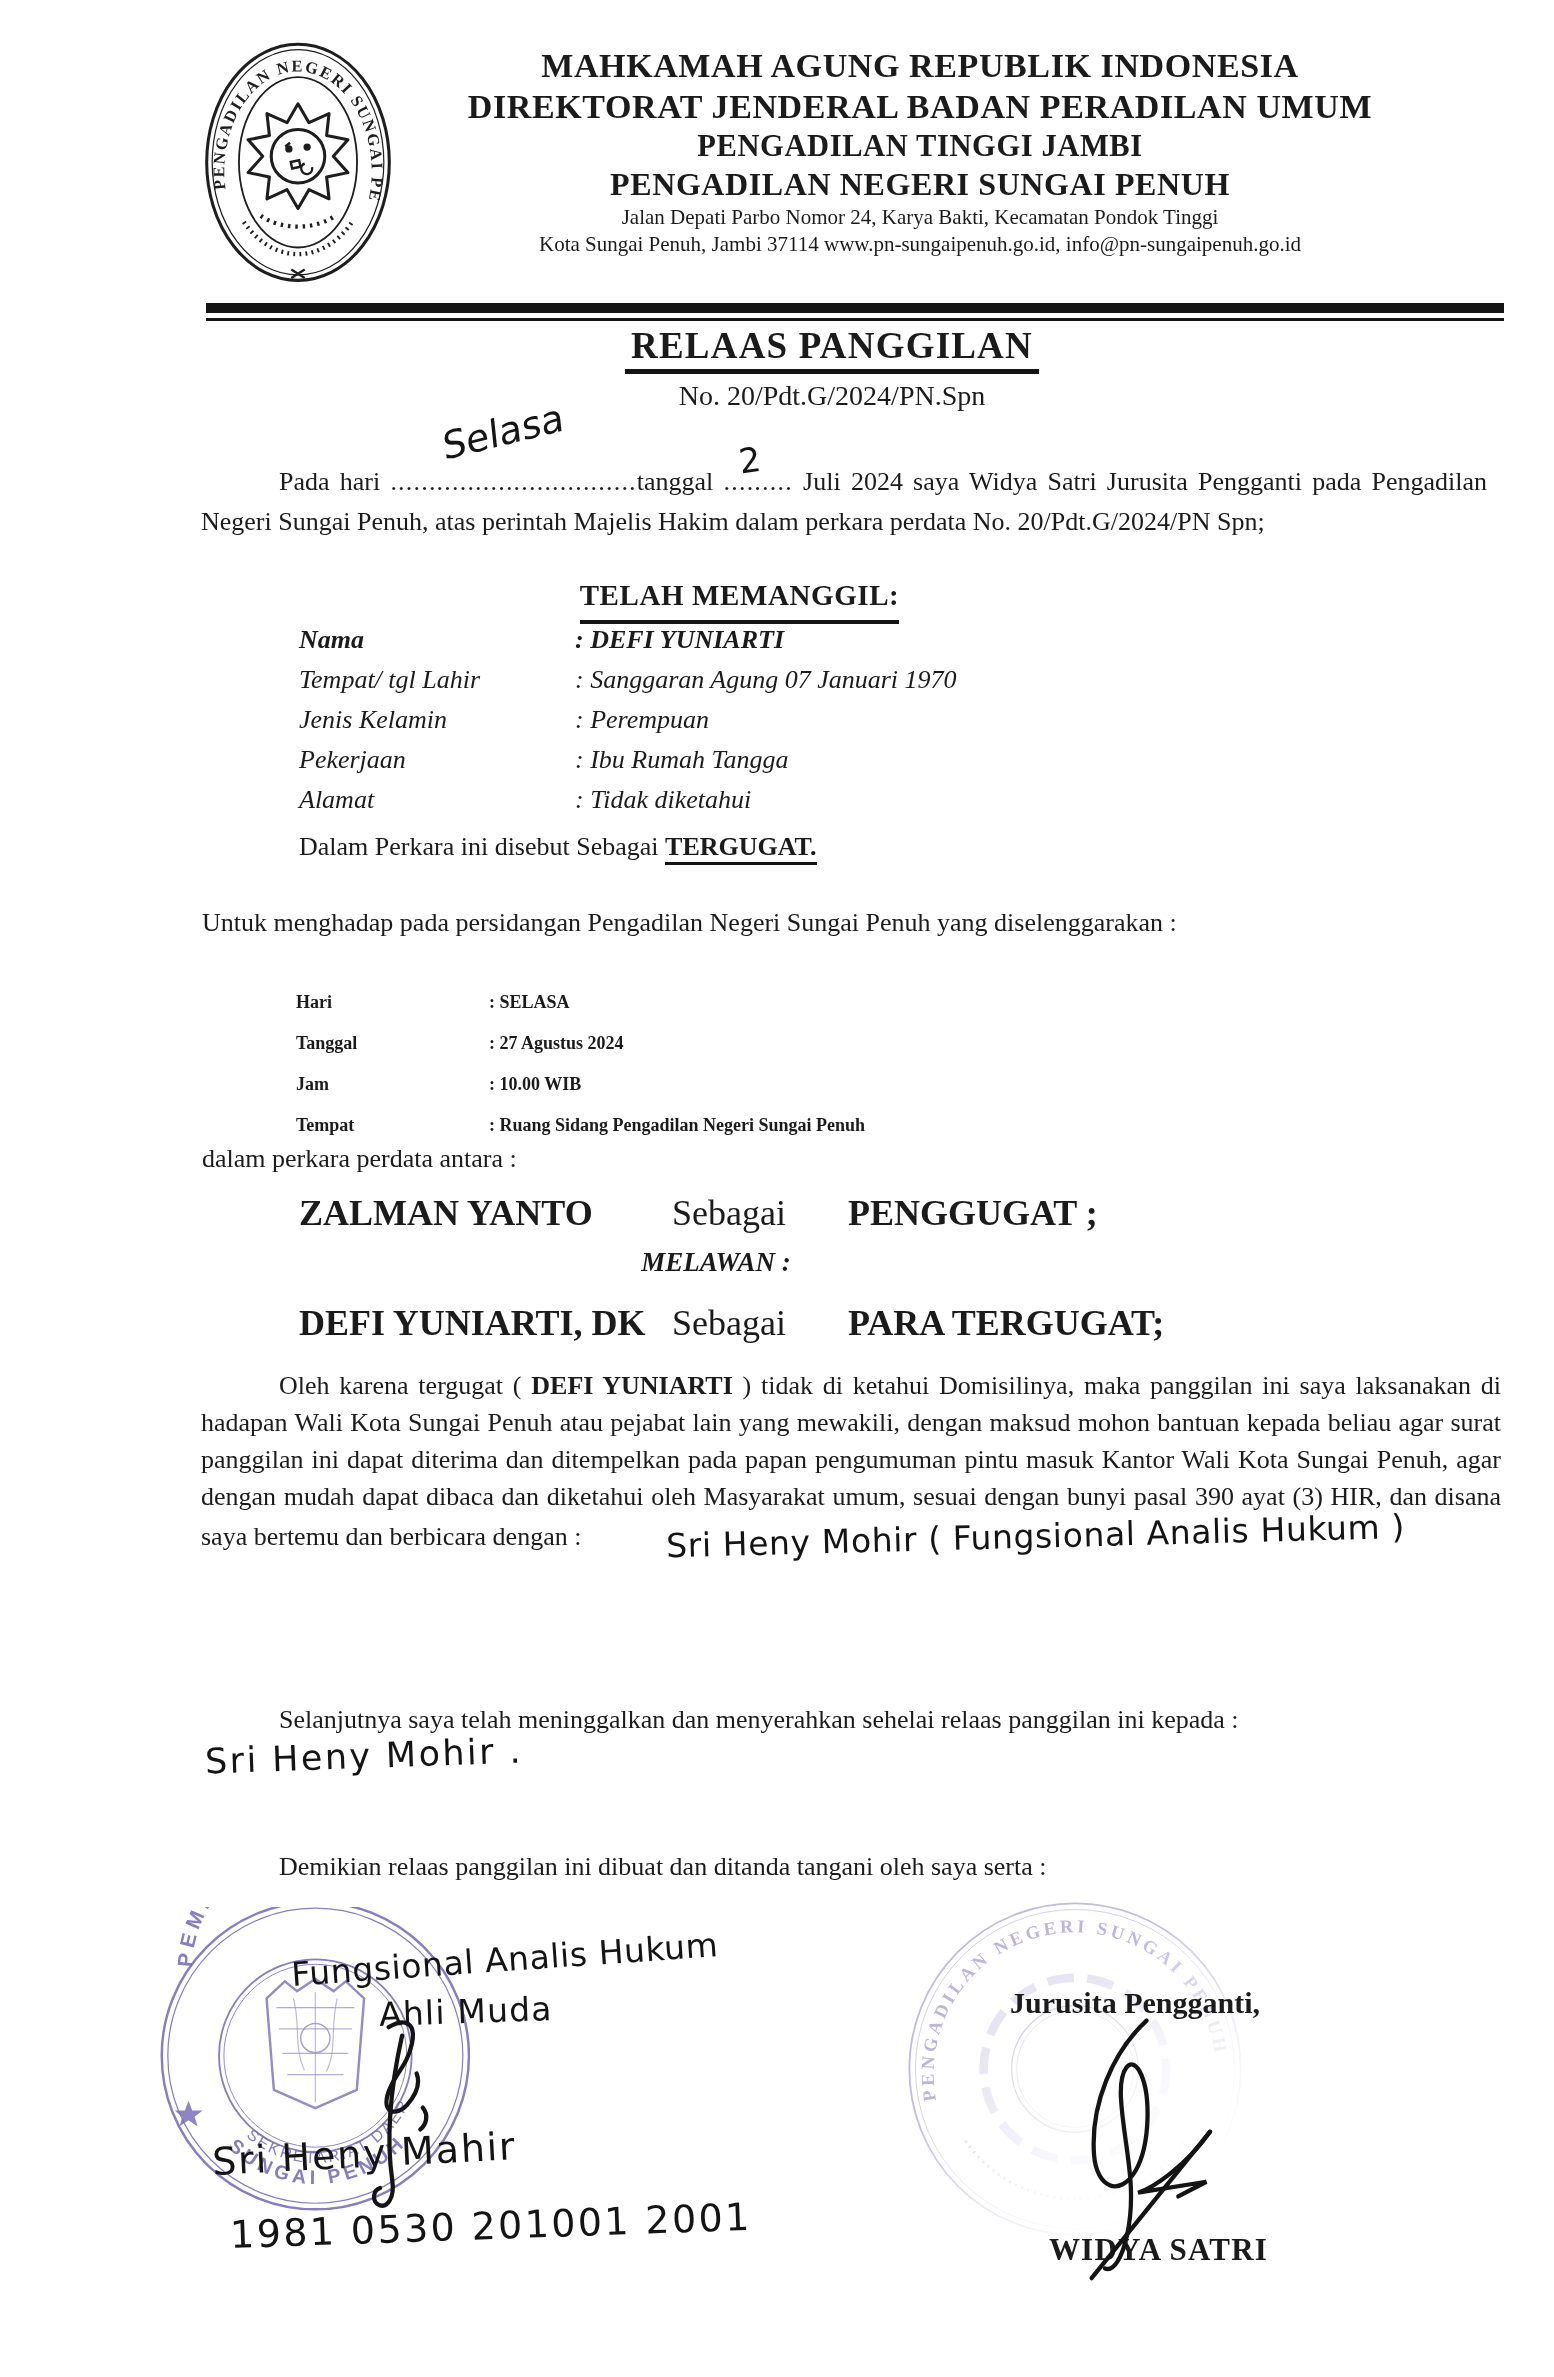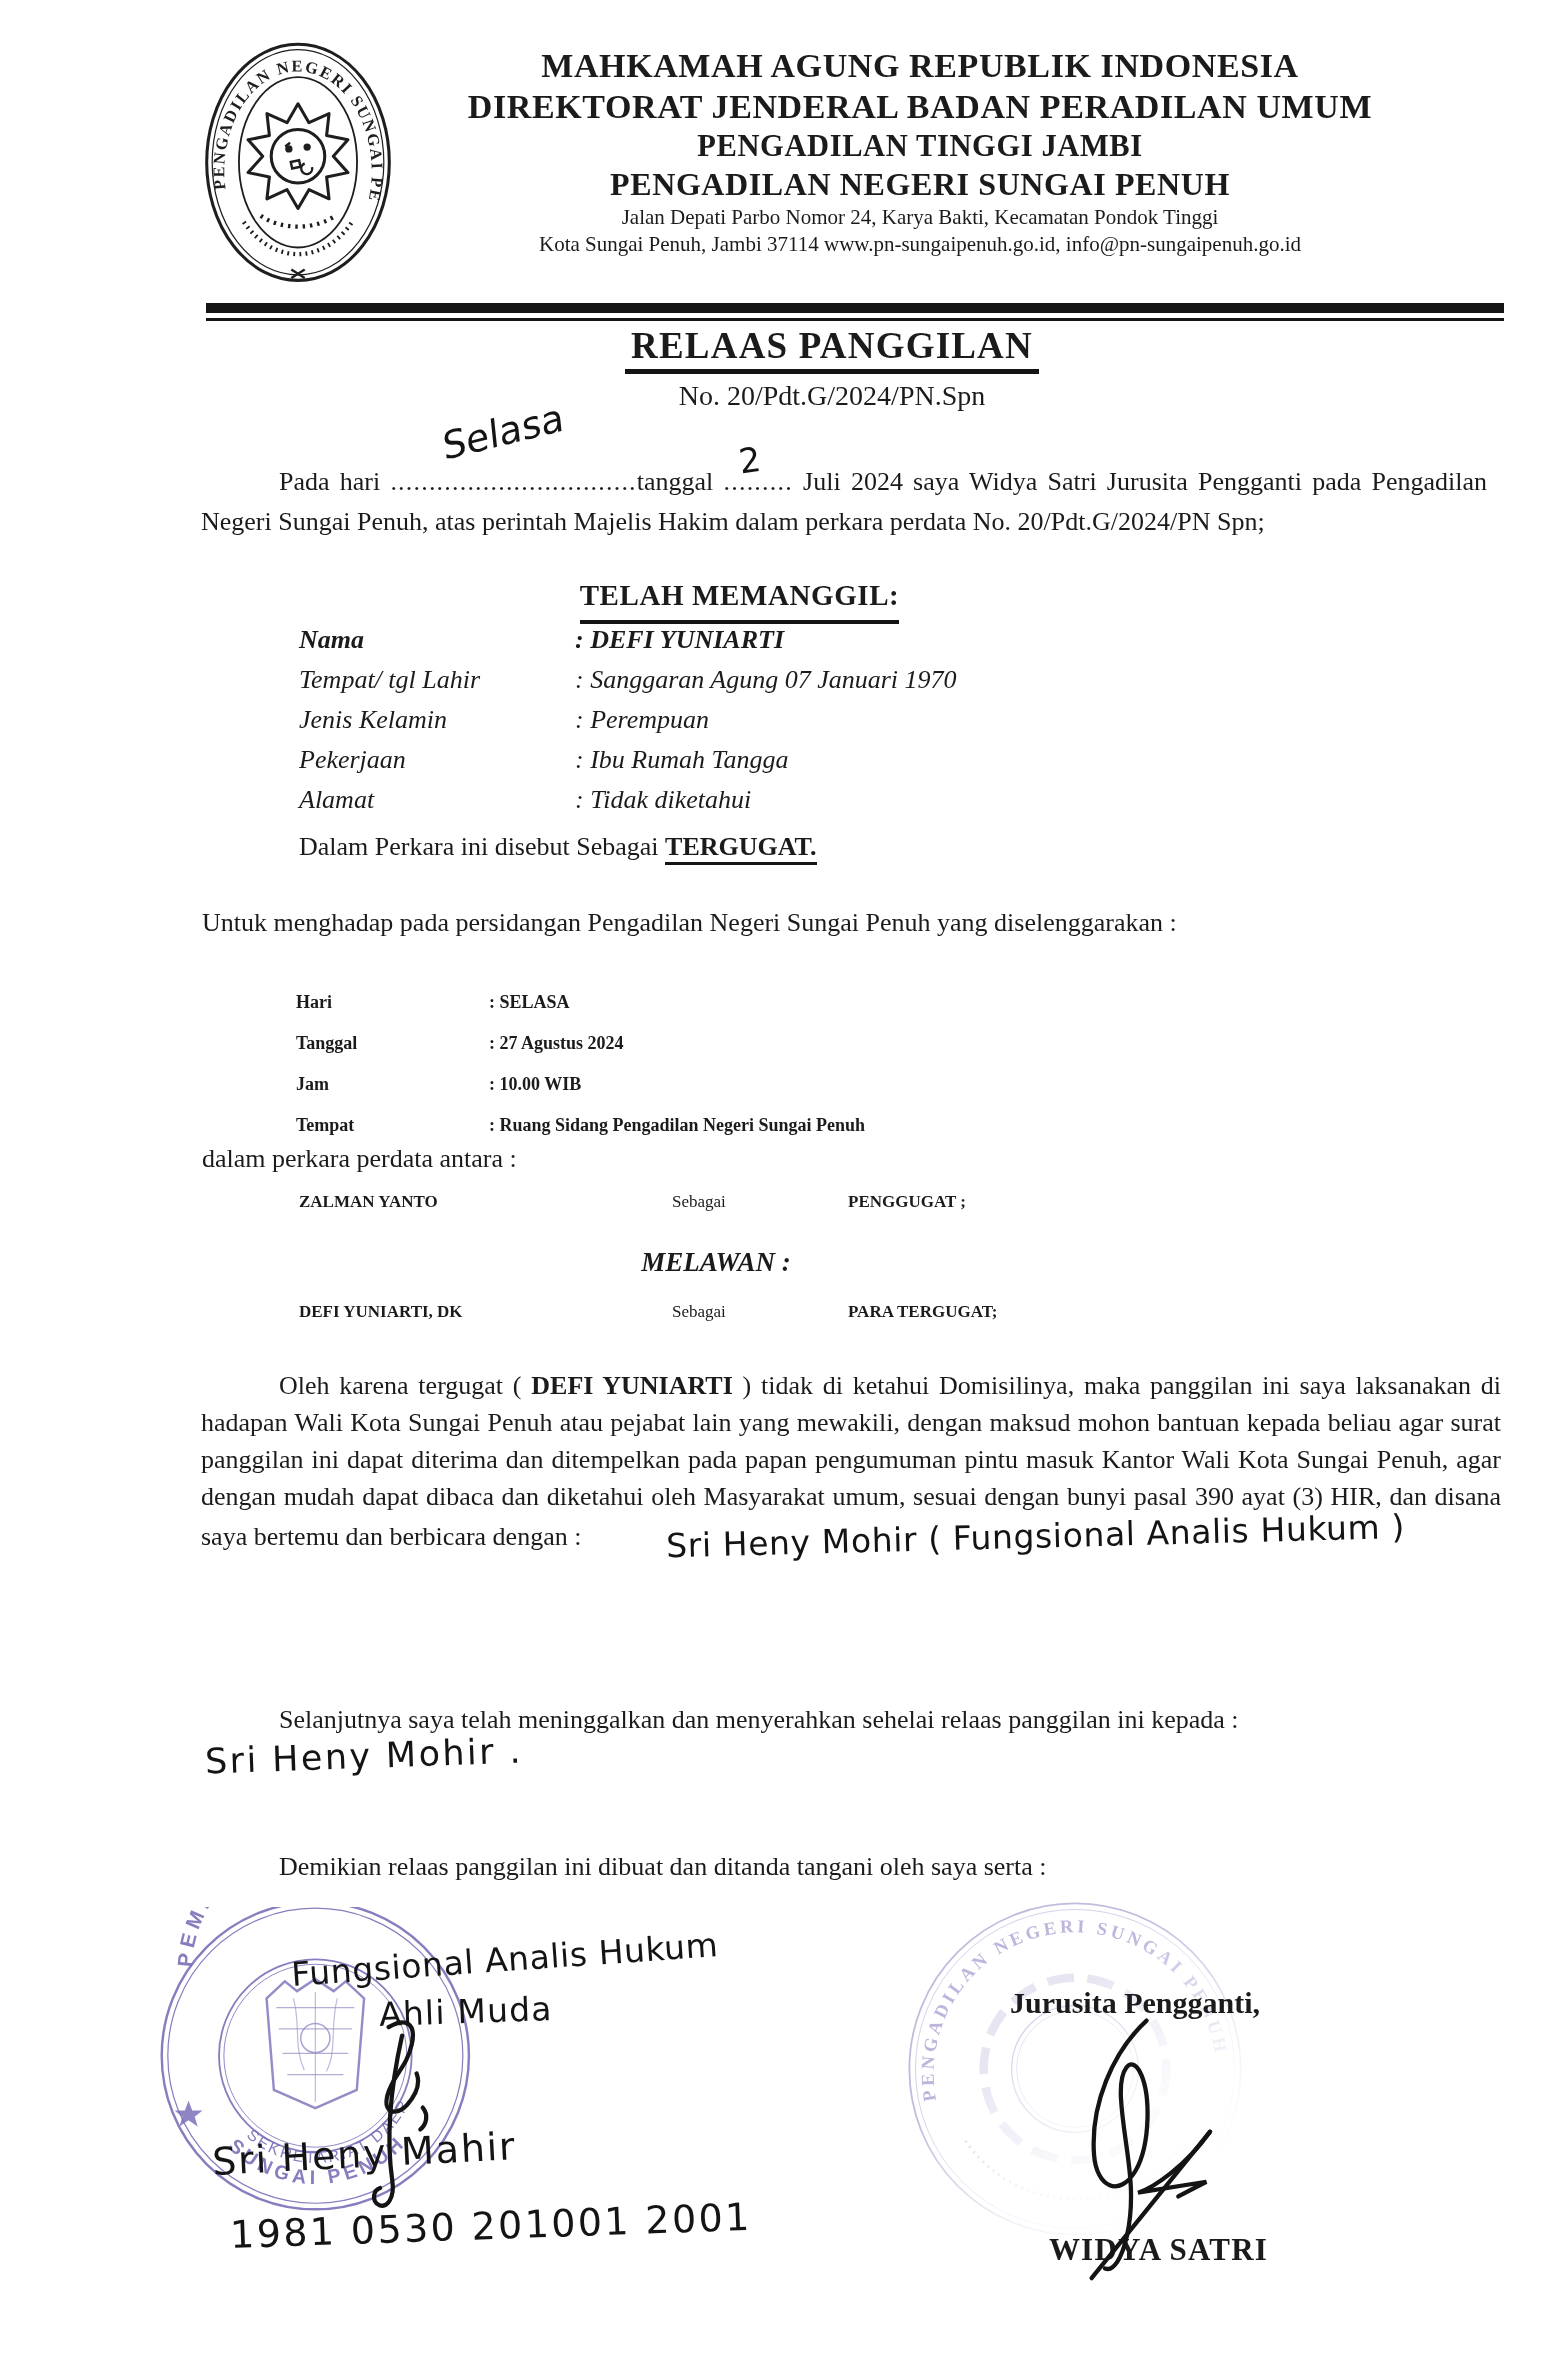--- a/index.html
+++ b/index.html
@@ -50,21 +50,21 @@
   .id-label{width:276px;}
   .id-value{}
   .bold{font-weight:bold;}
   .role-line{position:absolute;left:299px;top:832px;font-size:26px;}
   .role-word{font-weight:bold;border-bottom:3.7px solid #141414;padding-bottom:0.6px;}
   .hear-intro{position:absolute;left:202px;top:908px;width:1298px;font-size:26px;}
   .hear-table{position:absolute;left:296px;top:992px;font-size:18px;font-weight:bold;}
   .hear-row{display:flex;height:41px;align-items:baseline;}
   .hear-label{width:193px;}
   .antara-line{position:absolute;left:202px;top:1144px;font-size:26px;}
-  .party-row{position:absolute;left:299px;font-size:17px;display:flex;}
+  .party-row{position:absolute;left:299px;font-size:36px;display:flex;}
   .party-name{width:373px;font-weight:bold;}
   .party-as{width:176px;}
   .party-role{font-weight:bold;}
   .melawan{position:absolute;left:201px;top:1247px;width:1030px;text-align:center;font-size:27px;font-weight:bold;font-style:italic;}
   
   .body-p1{left:201px;top:1367px;width:1300px;line-height:37px;}
   .body-p2{left:201px;top:1700px;width:1300px;}
   .body-p3{left:201px;top:1847px;width:1300px;}
   
   .stamp-left{position:absolute;left:141px;top:1907px;width:345px;height:345px;z-index:2;opacity:.92;}

